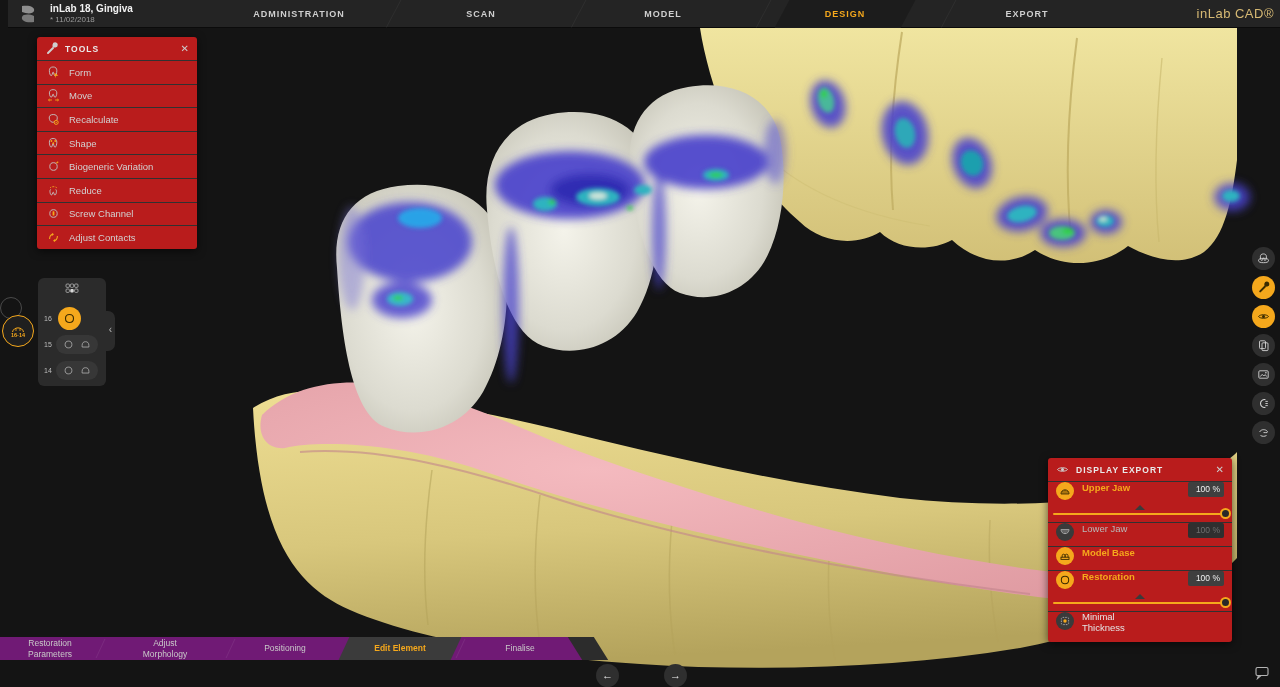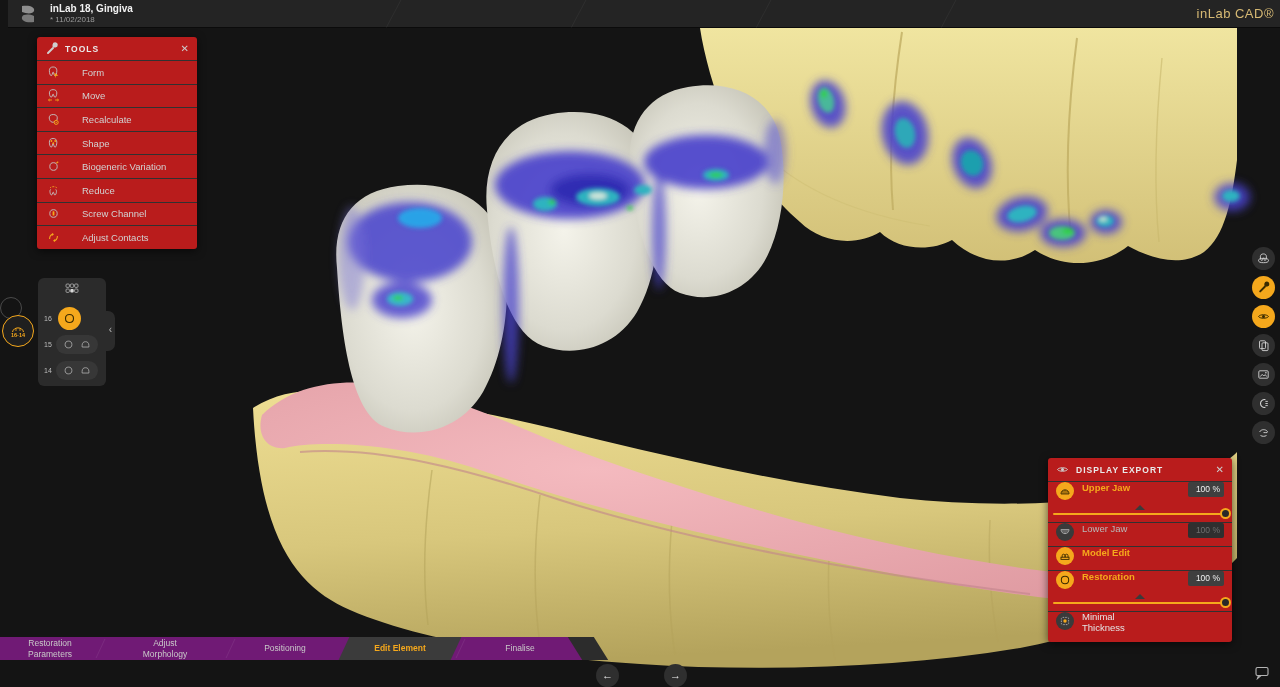--- a/index.html
+++ b/index.html
@@ -31,21 +31,21 @@
 
   
   .panel { background:#b91c1c; border-radius:3px; box-shadow:0 2px 8px rgba(0,0,0,.6); }
   .tools { position:absolute; left:37px; top:37px; width:160px; z-index:6; }
   .phead { height:23px; display:flex; align-items:center; padding:0 8px; }
   .phead .ttl { flex:1; margin-left:7px; font-size:8.5px; font-weight:bold;
                 letter-spacing:1px; color:#e9e9e9; }
   .phead .x { font-size:10px; color:#cccccc; cursor:pointer; }
   .titem { height:23.6px; display:flex; align-items:center; padding:0 10px;
            border-top:1px solid #313131; cursor:pointer; }
-  .titem .lbl { margin-left:22px; font-size:9.5px; color:#d2d2d2; }
+  .titem .lbl { margin-left:9px; font-size:9.5px; color:#d2d2d2; }
   .ticon { width:13px; height:13px; flex:0 0 13px; }
 
   
   .selector { position:absolute; left:38px; top:278px; width:68px; height:108px;
               background:#2b2b2b; border-radius:6px; z-index:6; }
   .selector .tab-ear { position:absolute; right:-9px; top:33px; width:14px; height:40px;
               background:#2b2b2b; border-radius:0 7px 7px 0; }
   .selector .chev { position:absolute; right:-6px; top:46px; font-size:10px; color:#bbb; cursor:pointer; }
   .sel-head { position:absolute; left:0; right:0; top:5px; display:flex; justify-content:center; }
   .sel-row { position:absolute; left:6px; right:4px; height:24px; display:flex; align-items:center; }
@@ -235,20 +235,37 @@
     <path d="M16,18 C8,19 3,17 4,13 C5,10 11,10 16,12 Z" fill="#7a7a7a"></path>
   </svg>
   <div class="proj">
     <div class="t">inLab 18, Gingiva</div>
     <div class="d">* 11/02/2018</div>
   </div>
   <div class="bar-slash" style="left:385px"></div>
   <div class="bar-slash" style="left:570px"></div>
   <div class="bar-slash" style="left:755px"></div>
   <div class="bar-slash" style="left:940px"></div>
+  <div class="tabs">
+    <div class="tab">
+        <span>ADMINISTRATION</span>
+      </div>
+    <div class="tab">
+        <span>SCAN</span>
+      </div>
+    <div class="tab">
+        <span>MODEL</span>
+      </div>
+    <div class="tab active">
+        <span>DESIGN</span>
+      </div>
+    <div class="tab">
+        <span>EXPORT</span>
+      </div>
+  </div>
   <div class="brand">inLab CAD®</div>
 </div>
 
 <div class="tools panel">
   <div class="phead">
     <svg class="ticon" viewBox="0 0 13 13">
       <path d="M3,11 L8,6" stroke="#cfcfcf" stroke-width="2" stroke-linecap="round"></path>
       <path d="M7.6,2.6 a2.6,2.6 0 1 1 2.8,2.8 L8.6,5.6 7.4,4.4 Z" fill="#cfcfcf"></path>
     </svg>
     <span class="ttl">TOOLS</span>
@@ -454,21 +471,21 @@
     <span class="vbox dis">100 %</span>
   </div>
 
   <div class="drow">
     <span class="dicon">
       <svg width="12" height="12" viewBox="0 0 12 12">
           <rect x="2" y="7.2" width="8" height="2.2" fill="none" stroke="#3a2a00" stroke-width="0.9"></rect>
           <path d="M3.2,7.2 V5.6 a1.4,1.4 0 0 1 2.8,0 V7.2 M6.2,7.2 V5.6 a1.4,1.4 0 0 1 2.8,0 V7.2" fill="none" stroke="#3a2a00" stroke-width="0.9"></path>
         </svg>
     </span>
-    <span class="dlbl">Model Edit</span>
+    <span class="dlbl">Model Base</span>
   </div>
 
   <div class="drow">
     <span class="dicon">
       <svg width="12" height="12" viewBox="0 0 13 13">
           <path d="M2.5,6.5 C2.5,3.6 4.2,2.5 6.5,2.5 C8.8,2.5 10.5,3.6 10.5,6.5 C10.5,9.4 8.8,10.5 6.5,10.5 C4.2,10.5 2.5,9.4 2.5,6.5 Z" fill="none" stroke="#3a2a00" stroke-width="1.1"></path>
         </svg>
     </span>
     <span class="dlbl">Restoration</span>
     <span class="vbox">100 %</span>

